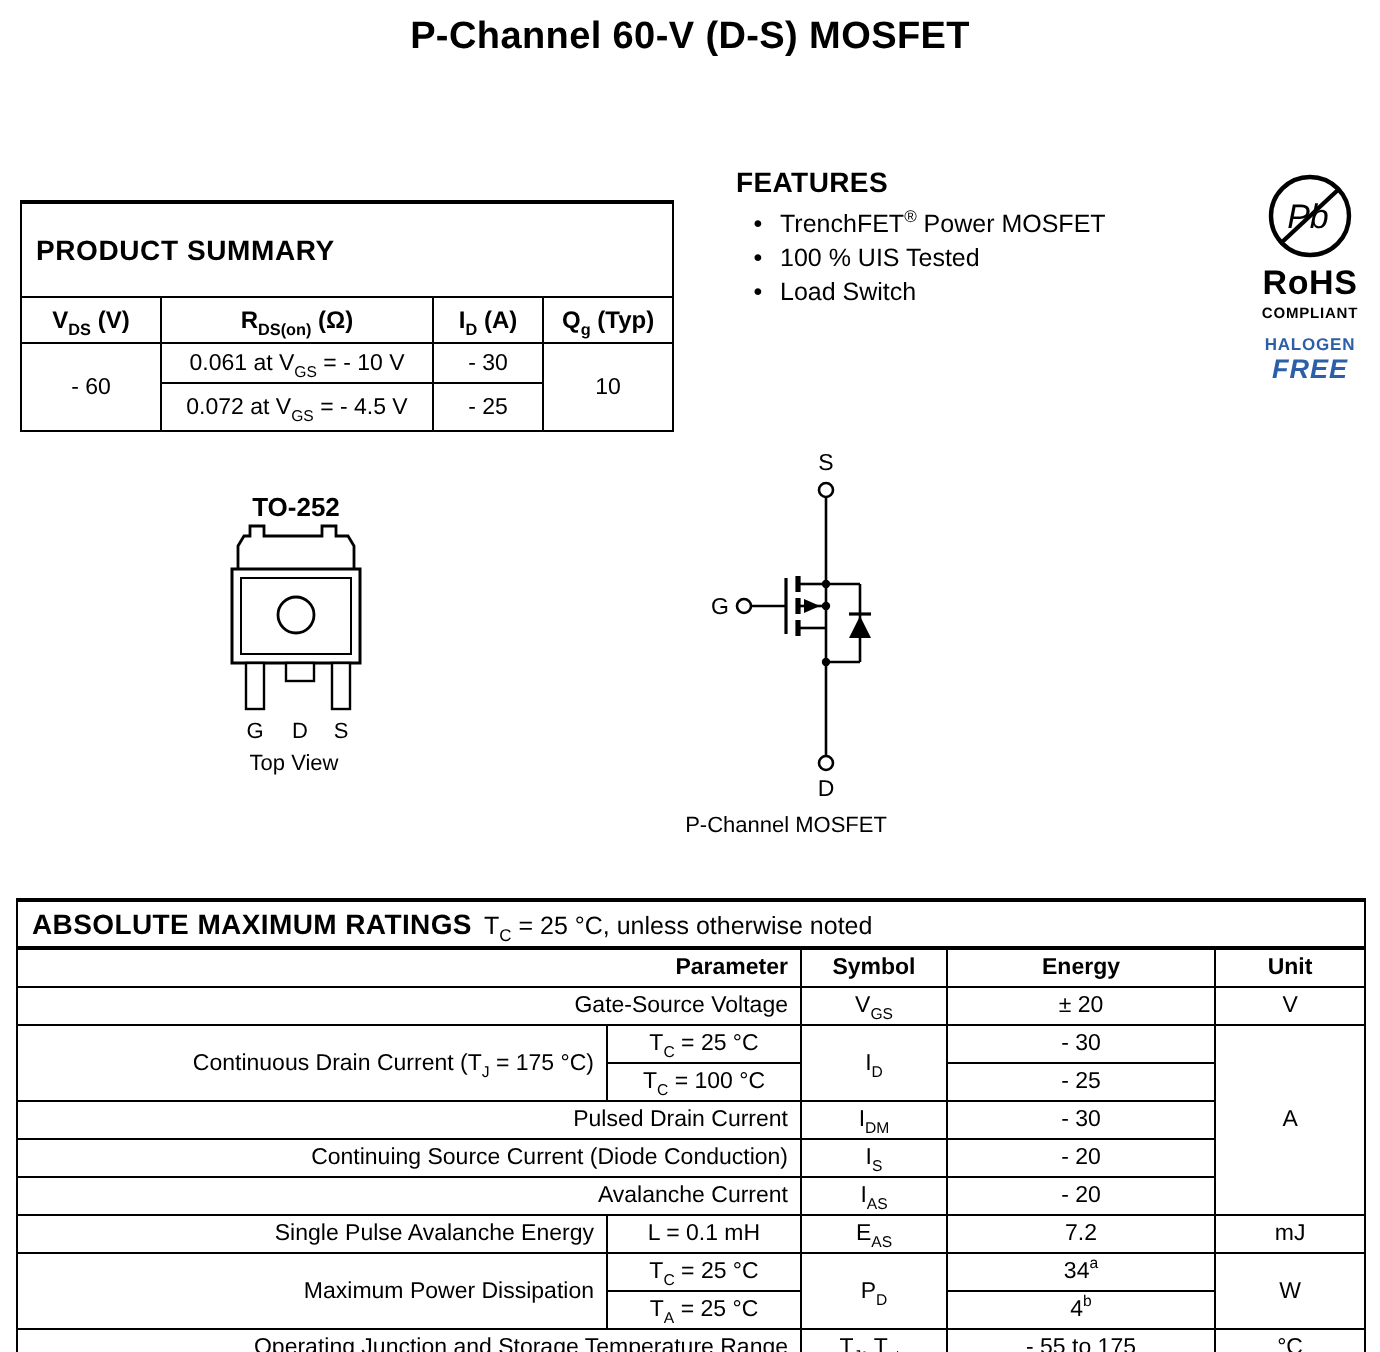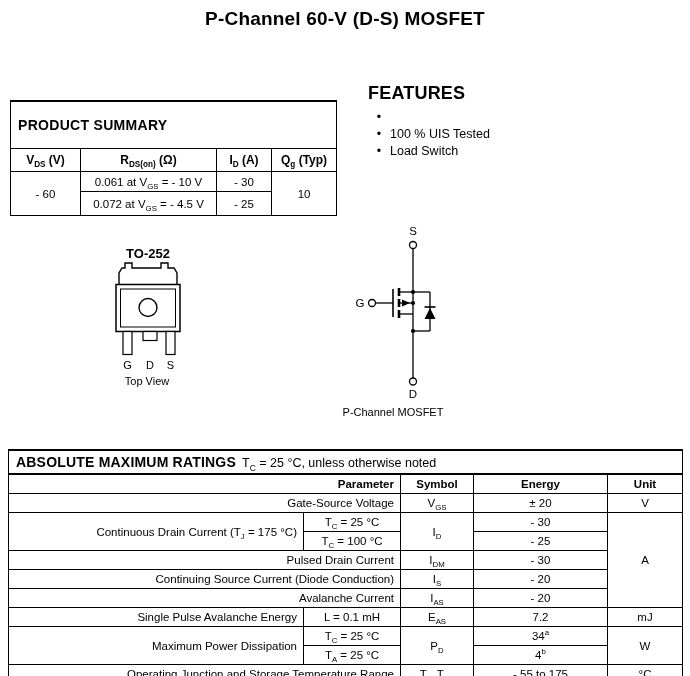--- a/index.html
+++ b/index.html
@@ -18,21 +18,21 @@
       border-top:2px solid #000;}
   .ps td,.ps th{border:1px solid #000;font-size:11.5px;overflow:hidden;}
   .ps .ps-titlebar td{font-size:14px;font-weight:bold;text-align:left;
       padding:15px 7px;height:16px;letter-spacing:0.3px;}
   .ps th{font-weight:bold;font-size:12px;height:20px;text-align:center;}
   .ps .d{text-align:center;height:17px;}
   .ps .last{height:21px;}
 
   
   .feat{position:absolute;left:368px;top:83px;width:250px;}
-  .feat h2{margin:0 0 5px 0;font-size:18px;font-weight:bold;letter-spacing:0.2px;}
+  .feat h2{margin:0 0 5px 0;font-size:14px;font-weight:bold;letter-spacing:0.2px;}
   .feat .apps-h{margin-top:9px;}
   .bullet-item{display:flex;font-size:12.5px;line-height:17px;}
   .bullet-item .b{width:22px;text-align:center;flex:none;}
 
   
   .badge{position:absolute;left:620px;top:86px;width:70px;display:flex;
          flex-direction:column;align-items:center;text-align:center;}
   .badge .rohs{font-size:17px;font-weight:bold;letter-spacing:0.3px;margin-top:2px;}
   .badge .compliant{font-size:7.5px;font-weight:bold;letter-spacing:0.4px;}
   .badge .halogen{font-size:8.5px;font-weight:bold;margin-top:6px;letter-spacing:0.4px;}
@@ -88,31 +88,43 @@
       <td class="d last">0.072 at V<sub>GS</sub> = - 4.5 V</td>
       <td class="d last">- 25</td>
     </tr>
   </tbody>
     </table>
 
   <div class="feat">
     <h2>FEATURES</h2>
     <div class="bullet-item">
       <span class="b">•</span>
+      <span>TrenchFET<sup>®</sup> Power MOSFET</span>
     </div>
     <div class="bullet-item">
       <span class="b">•</span>
       <span>100 % UIS Tested</span>
     </div>
     <div class="bullet-item">
       <span class="b">•</span>
       <span>Load Switch</span>
     </div>
   </div>
 
+  <div class="badge">
+    <svg width="44" height="44" viewBox="0 0 44 44">
+      <circle cx="22" cy="22" r="19.5" fill="none" stroke="#000" stroke-width="2.2"></circle>
+      <text x="21" y="28" text-anchor="middle" font-size="17" font-style="italic" font-weight="normal" class="fig-text" fill="#000">Pb</text>
+      <line x1="7" y1="36" x2="37" y2="8" stroke="#000" stroke-width="2.2"></line>
+    </svg>
+    <div class="rohs">RoHS</div>
+    <div class="compliant">COMPLIANT</div>
+    <div class="halogen" style="color: rgb(43, 95, 168);">HALOGEN</div>
+    <div class="free" style="color: rgb(43, 95, 168);">FREE</div>
+  </div>
 
   <svg class="pkg-fig" width="120" height="145" viewBox="0 0 120 145">
     <text x="60" y="12" text-anchor="middle" font-size="13" font-weight="bold" class="fig-text" fill="#000">TO-252</text>
 
     <polygon points="31,39 31,27 34,22 37,22 37,17 44,17 44,22 73,22 73,17 80,17 80,22 86,22 89,27 89,39" fill="#fff" stroke="#000" stroke-width="1.4"></polygon>
 
     <rect x="28" y="38.5" width="64" height="47" fill="#fff" stroke="#000" stroke-width="1.5"></rect>
     <rect x="32.5" y="43" width="55" height="38" fill="none" stroke="#000" stroke-width="1"></rect>
     <circle cx="60" cy="61.5" r="9" fill="none" stroke="#000" stroke-width="1.4"></circle>
 

